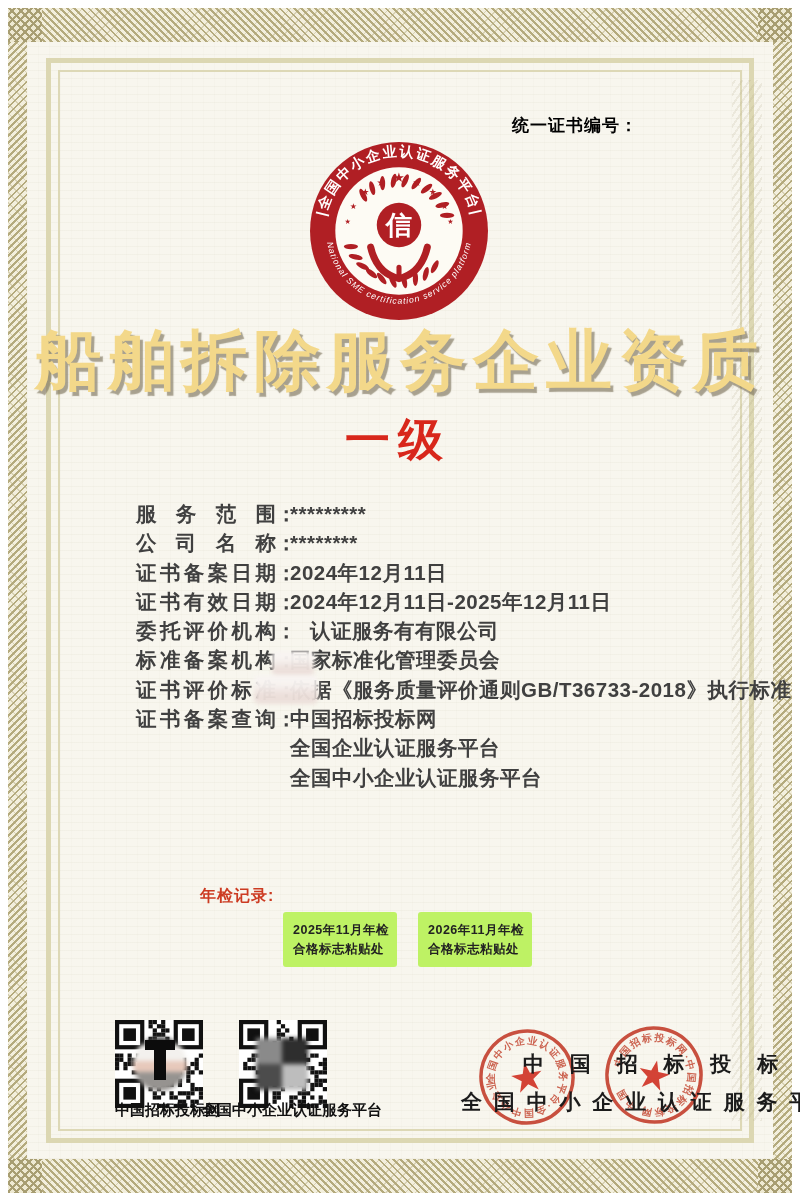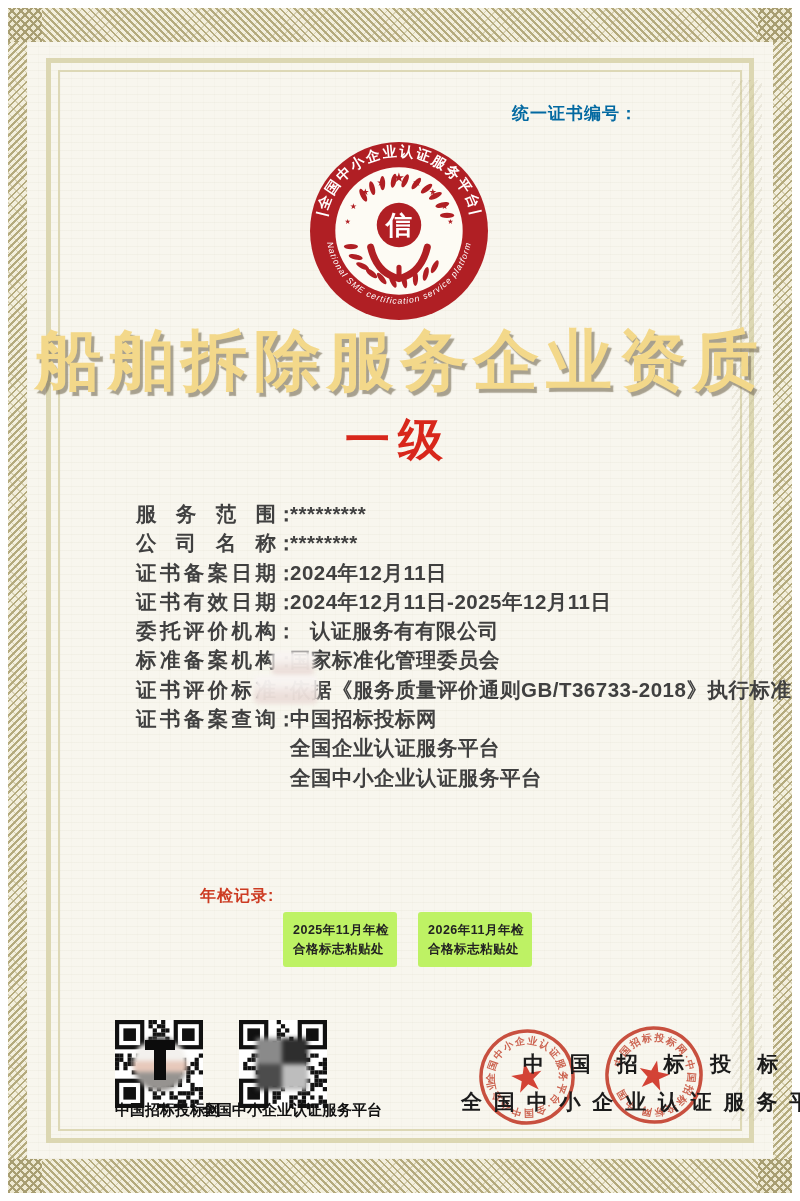--- a/index.html
+++ b/index.html
@@ -19,21 +19,21 @@
                      repeating-linear-gradient(-45deg,#a89e72 0 2px,rgba(0,0,0,0) 2px 6px);}
   
   .paper{position:absolute;left:27px;top:42px;right:27px;bottom:42px;background:#f8f6ee;
     background-image:repeating-linear-gradient(0deg,rgba(195,190,165,.10) 0 1px,rgba(0,0,0,0) 1px 8px),
                      repeating-linear-gradient(90deg,rgba(195,190,165,.05) 0 1px,rgba(0,0,0,0) 1px 11px);}
   .frame1{position:absolute;left:46px;top:58px;right:46px;bottom:58px;border:5px solid #dcd7b2;}
   .frame2{position:absolute;left:58px;top:70px;right:58px;bottom:70px;border:2px solid #ddd8b6;}
   .sidewave{position:absolute;top:80px;bottom:80px;width:30px;right:38px;
     background:repeating-linear-gradient(-55deg,rgba(170,160,125,.16) 0 2px,rgba(0,0,0,0) 2px 6px);}
   
-  .serial{position:absolute;left:512px;top:102px;font-size:17px;font-weight:bold;color:#0369a1;letter-spacing:1px;}
+  .serial{position:absolute;left:512px;top:114px;font-size:17px;font-weight:bold;color:#000000;letter-spacing:1px;}
   .logo{position:absolute;left:308px;top:140px;}
   .title{position:absolute;left:0;top:316px;width:800px;text-align:center;font-size:66px;font-weight:bold;
     color:#f3d88a;letter-spacing:7px;text-shadow:3px 4px 1px rgba(125,115,92,.65);}
   .grade{position:absolute;left:0;top:410px;width:796px;text-align:center;font-size:45px;font-weight:bold;
     color:#d8271b;letter-spacing:8px;}
   .fields{position:absolute;left:136px;top:499px;width:600px;color:#404040;font-weight:bold;font-size:20.5px;}
   .row{height:29.3px;line-height:29.3px;white-space:nowrap;}
   .row .lab{display:inline-block;width:140px;text-align:justify;text-align-last:justify;vertical-align:top;}
   .row .col{display:inline-block;width:14px;vertical-align:top;}
   .row .val{letter-spacing:.5px;}

